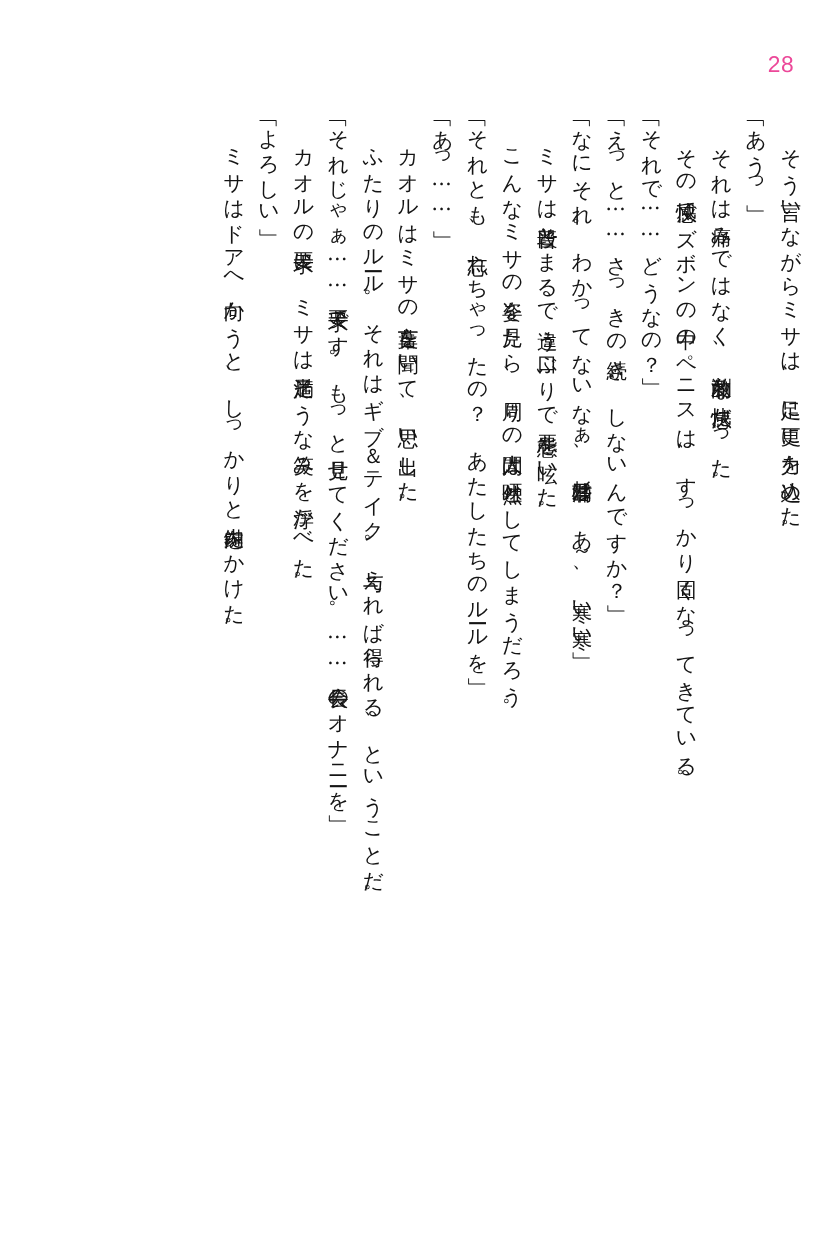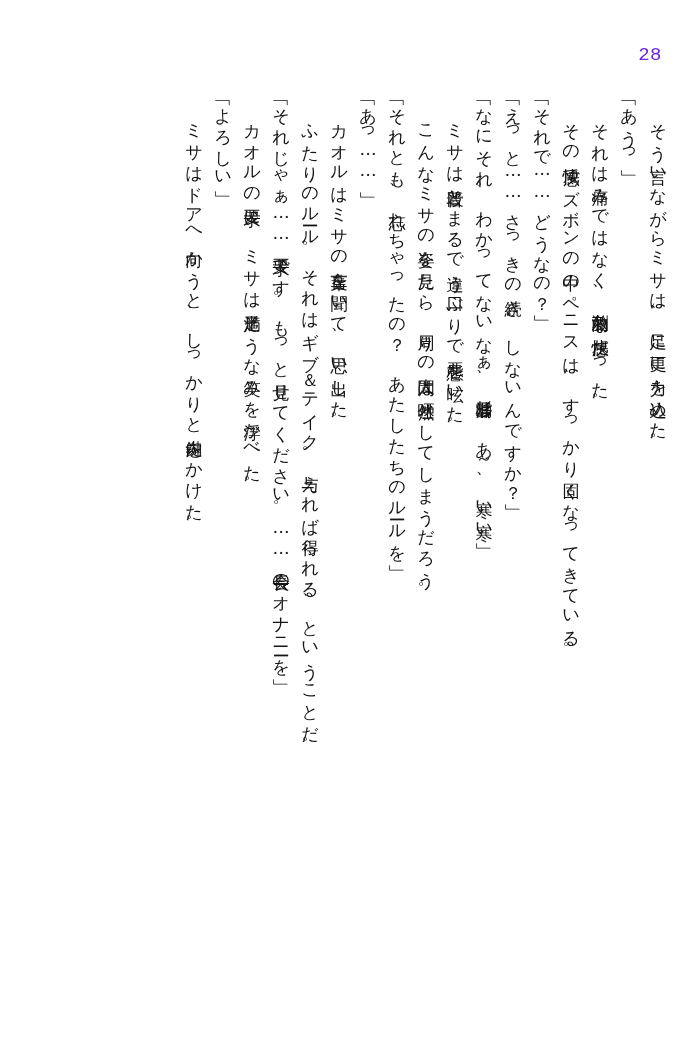--- a/index.html
+++ b/index.html
@@ -19,22 +19,22 @@
     width: 700px;
     height: 1050px;
     box-sizing: border-box;
     background: #ffffff;
   }
   .page-number {
     position: absolute;
     top: 44px;
     right: 38px;
     font-size: 19px;
-    font-family: Liberation Mono, monospace;
-    color: #6d28d9;
+    font-family: Liberation Sans, sans-serif;
+    color: #ec4899;
     letter-spacing: 0.5px;
   }
   .text-body {
     position: absolute;
     top: 95px;
     right: 34px;
     left: 40px;
     bottom: 60px;
     display: flex;
     flex-direction: row-reverse;

